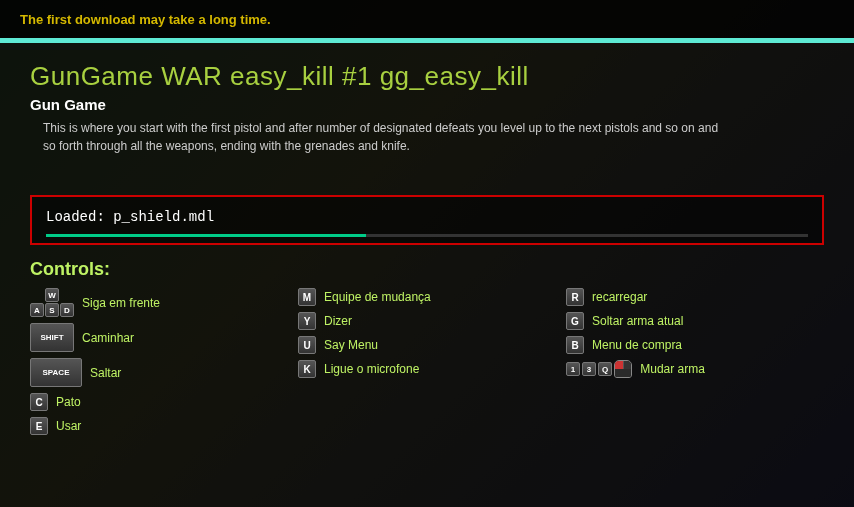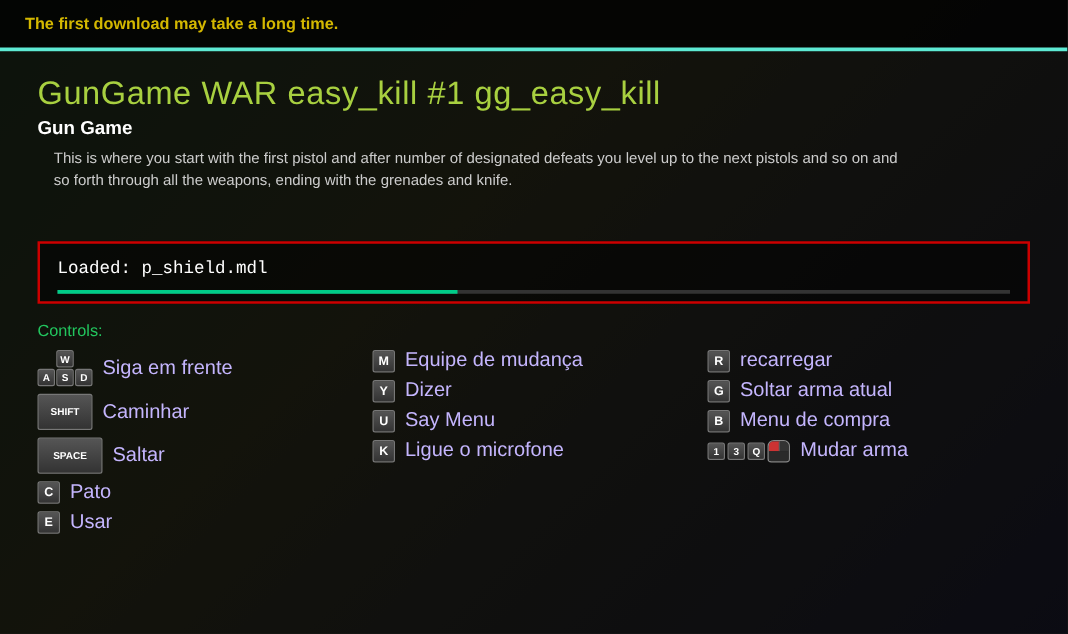--- a/index.html
+++ b/index.html
@@ -29,21 +29,21 @@
 
     .content {
       position: relative;
       z-index: 2;
       padding: 0;
     }
 
     .top-bar {
       background: rgba(0,0,0,0.7);
       padding: 10px 20px;
-      border-bottom: 3px solid #5eead4;
+      border-bottom: 5px solid #5eead4;
     }
 
     .top-bar-text {
       color: #d4b800;
       font-size: 13px;
       font-weight: bold;
     }
 
     .main-content {
       padding: 18px 30px 10px 30px;
@@ -101,23 +101,23 @@
       height: 100%;
       width: 42%;
       background: #00cc88;
     }
 
     .controls-section {
       margin-top: 6px;
     }
 
     .controls-label {
-      color: #22c55e;
-      font-size: 13px;
-      font-weight: normal;
+      color: #bef264;
+      font-size: 18px;
+      font-weight: bold;
       margin-bottom: 8px;
     }
 
     .controls-grid {
       display: grid;
       grid-template-columns: 1fr 1fr 1fr;
       gap: 4px 10px;
     }
 
     .control-row {
@@ -170,22 +170,22 @@
       font-size: 10px;
     }
 
     .key-small {
       min-width: 14px;
       height: 14px;
       font-size: 8px;
     }
 
     .control-label {
-      color: #c4b5fd;
-      font-size: 16px;
+      color: #bef264;
+      font-size: 12px;
     }
 
     .mouse-container {
       display: flex;
       flex-direction: column;
       width: 30px;
       height: 26px;
       border: 1.5px solid #888;
       border-radius: 8px 8px 5px 5px;
       overflow: hidden;

